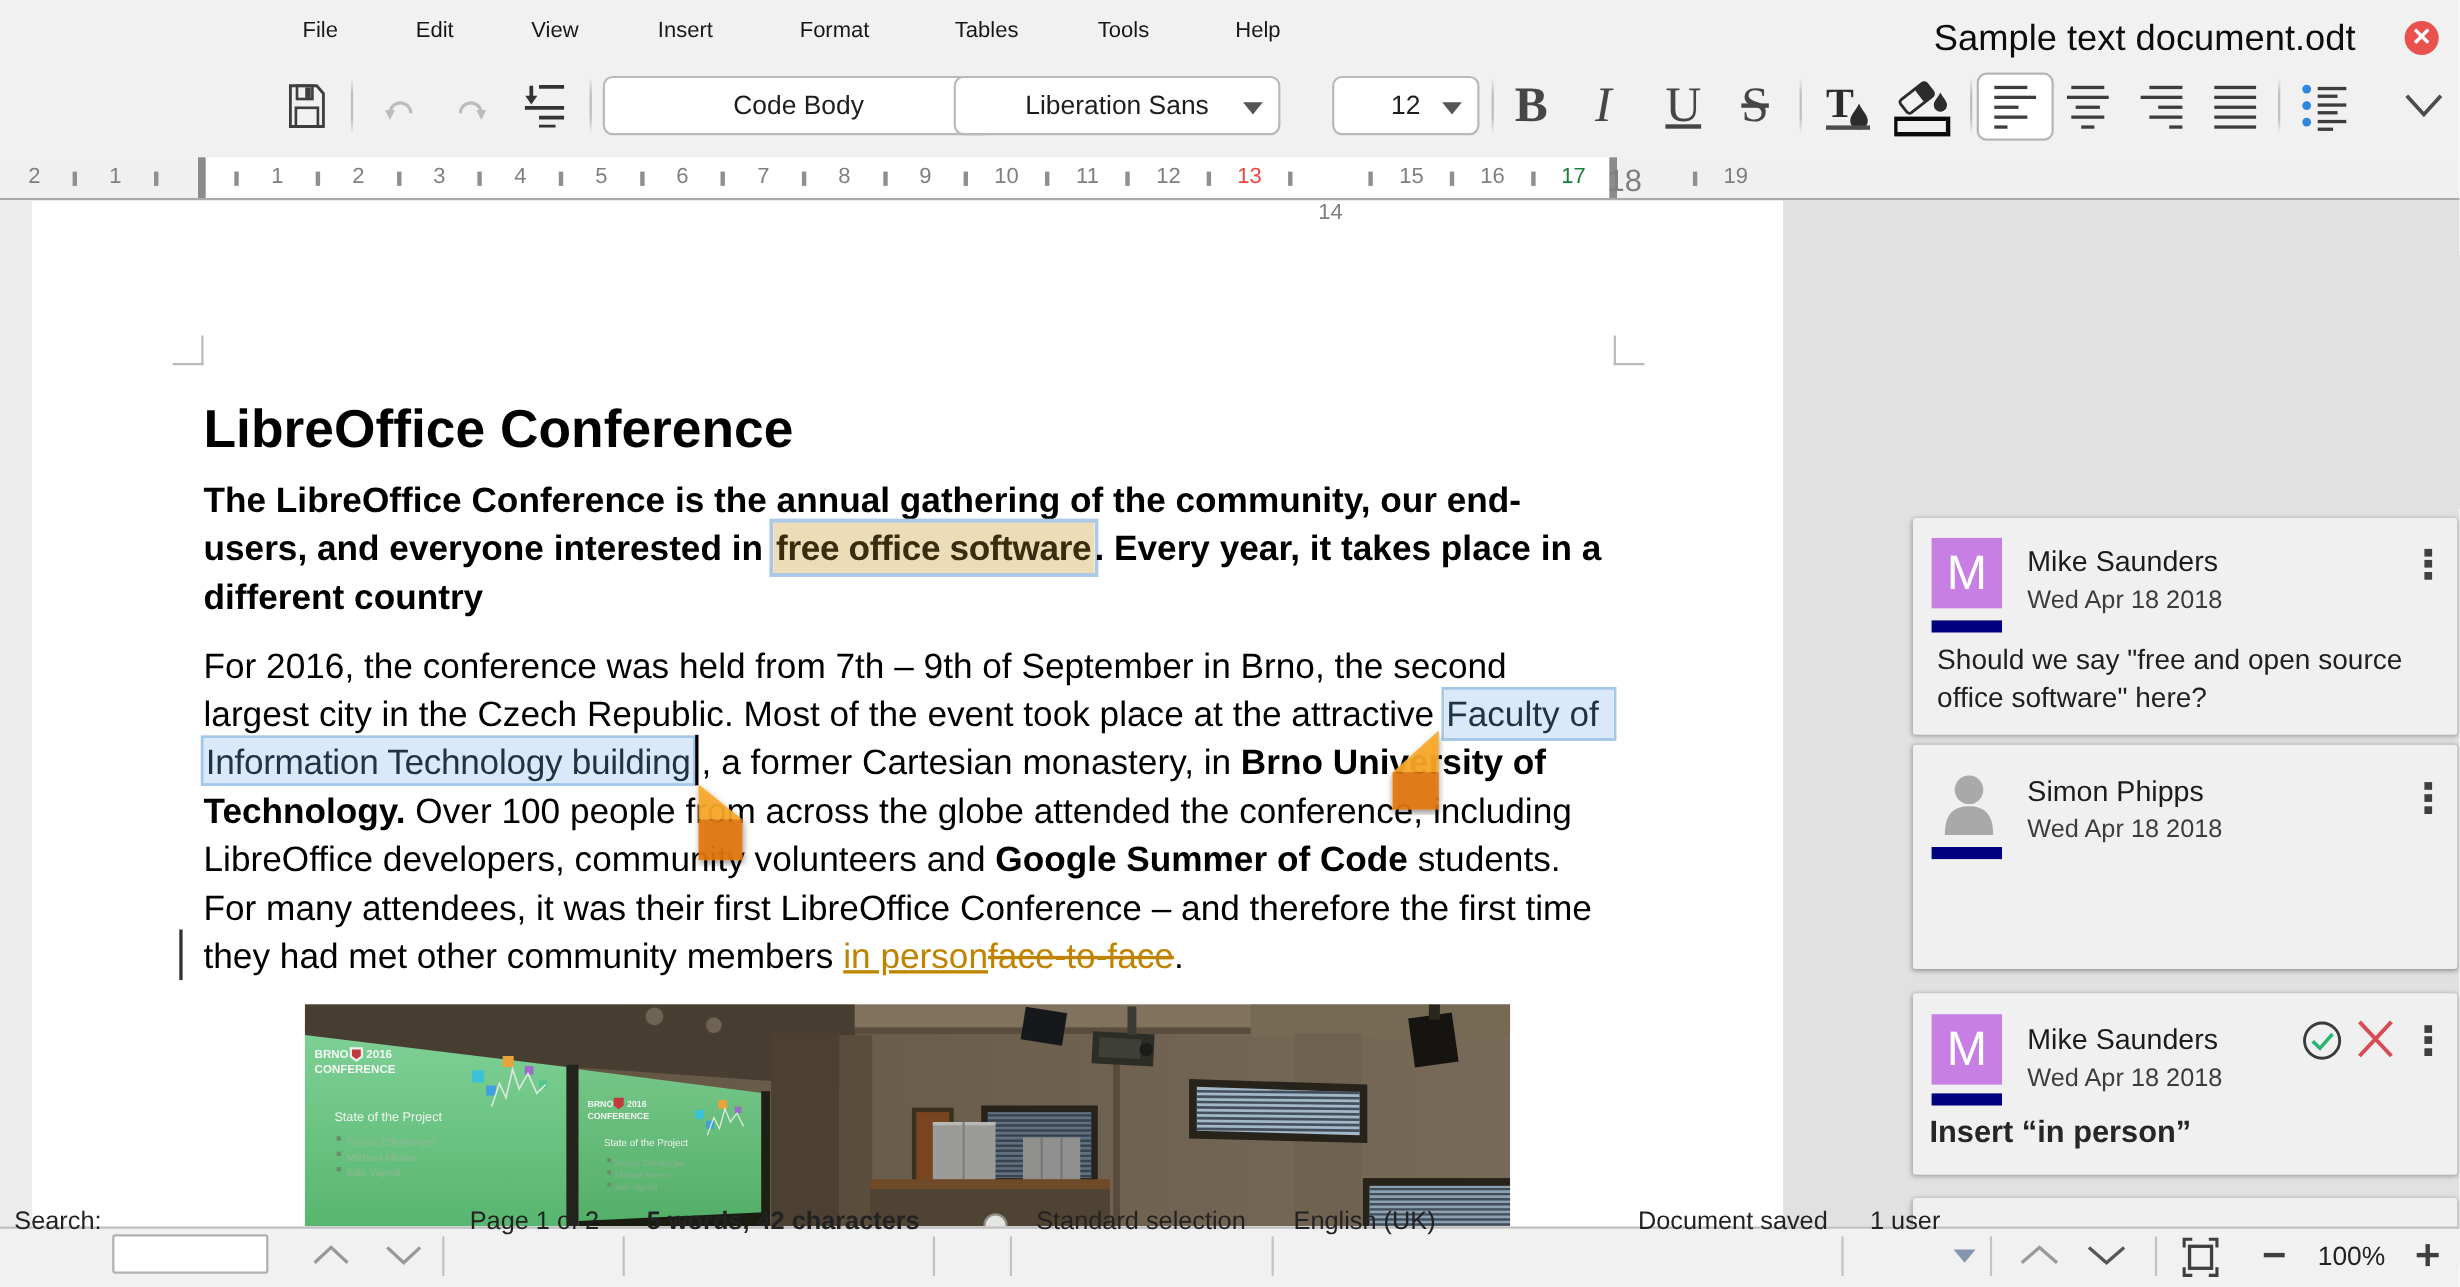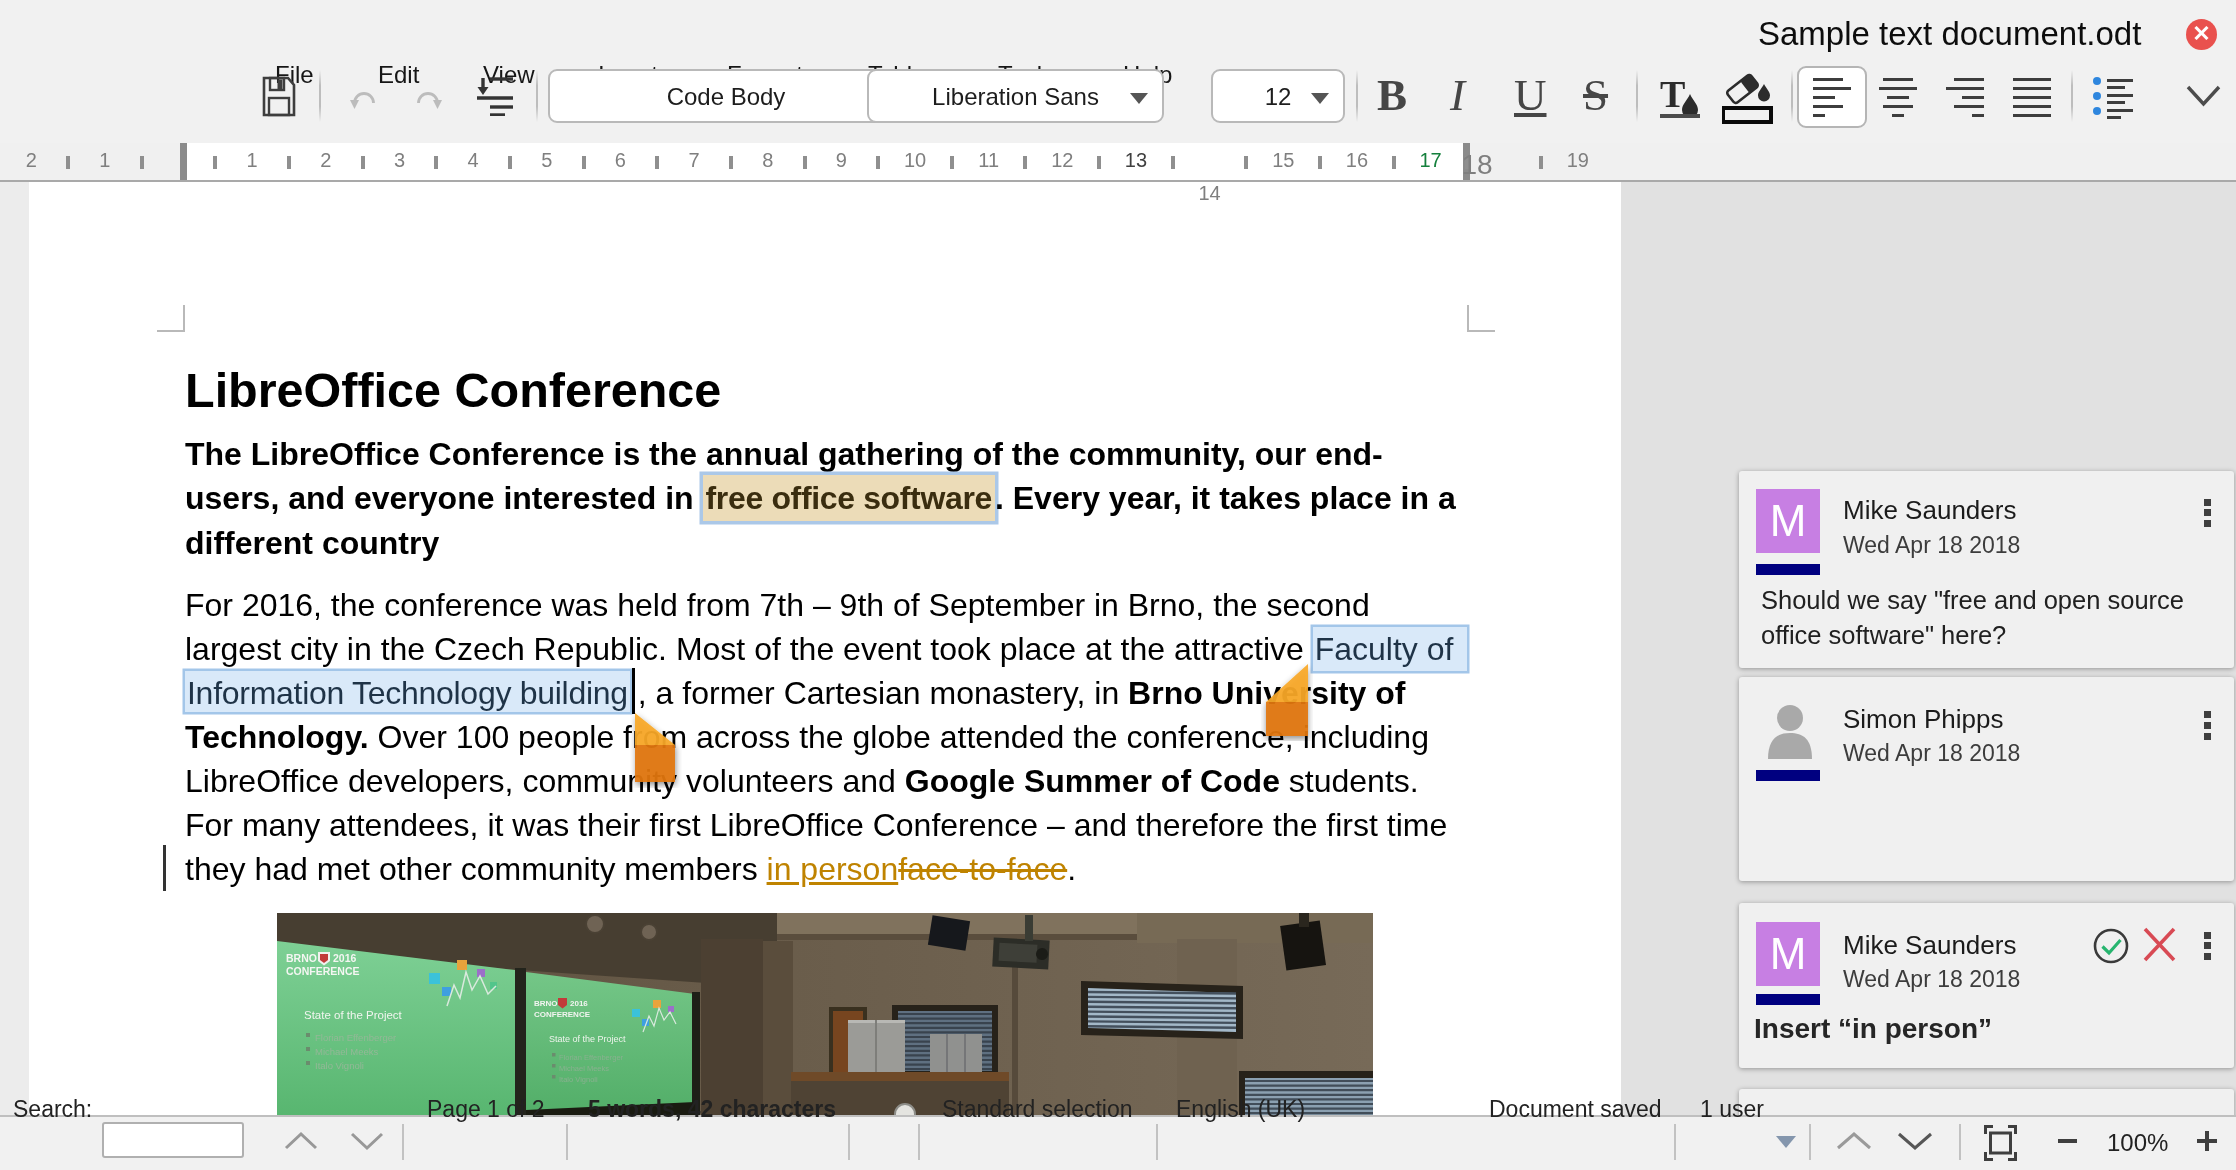--- a/index.html
+++ b/index.html
@@ -3,21 +3,21 @@
 <meta charset="utf-8">
 <style>
   * { margin:0; padding:0; box-sizing:border-box; }
   html,body { width:2236px; height:1170px; overflow:hidden; }
   body { font-family:"Liberation Sans", sans-serif; position:relative; background:#fff; }
   .abs { position:absolute; }
   .sep { position:absolute; width:2px; height:52px; top:70px; background:linear-gradient(to bottom,rgba(180,180,180,0),#bdbdbd 30%,#bdbdbd 70%,rgba(180,180,180,0)); }
   .combo { position:absolute; top:69px; height:54px; background:#fff; border:2px solid #b9b9b9; border-radius:9px; }
   .combo .lbl { position:absolute; width:100%; text-align:center; top:12px; font-size:24px; color:#1d1d1d; }
   .combo .arr { position:absolute; right:14px; top:22px; width:0; height:0; border-left:9px solid transparent; border-right:9px solid transparent; border-top:11px solid #555; }
-  .menu { position:absolute; top:17px; font-size:24px; color:#161616;margin-top:44px; }
+  .menu { position:absolute; top:17px; font-size:20px; color:#161616; }
   .alignicon div { position:absolute; background:#3d3d3d; height:3px; }
   .ssep { position:absolute; top:1124px; width:1.5px; height:36px; background:#c2c2c2; }
   .stext { position:absolute; top:1096px; font-size:23px; color:#222; }
   .card { position:absolute; left:1739px; width:495px; background:#f0f0f0; border-radius:3px; box-shadow:0 1px 5px rgba(0,0,0,0.35); }
   .cname { position:absolute; left:104px; font-size:26px; line-height:30px; color:#1b1b1b; }
   .cdate { position:absolute; left:104px; font-size:23px; line-height:26px; color:#3c3c3c; }
   .cbody { position:absolute; left:22px; font-size:25.5px; color:#202020; line-height:35.3px; }
   .dots i { position:absolute; width:6.5px; height:7px; background:#3f3f3f; left:0; }
 </style>
 </head>
@@ -443,21 +443,21 @@
 <div class="abs" style="left: 747.7px; top: 149px; width: 40px; text-align: center; font-size: 20px; color: rgb(127, 127, 127);">8</div>
 <div class="abs" style="left: 802.525px; top: 156px; width: 4px; height: 13px; background: rgb(143, 143, 143);"></div>
 <div class="abs" style="left: 821.35px; top: 149px; width: 40px; text-align: center; font-size: 20px; color: rgb(127, 127, 127);">9</div>
 <div class="abs" style="left: 876.175px; top: 156px; width: 4px; height: 13px; background: rgb(143, 143, 143);"></div>
 <div class="abs" style="left: 895px; top: 149px; width: 40px; text-align: center; font-size: 20px; color: rgb(127, 127, 127);">10</div>
 <div class="abs" style="left: 949.825px; top: 156px; width: 4px; height: 13px; background: rgb(143, 143, 143);"></div>
 <div class="abs" style="left: 968.65px; top: 149px; width: 40px; text-align: center; font-size: 20px; color: rgb(127, 127, 127);">11</div>
 <div class="abs" style="left: 1023.48px; top: 156px; width: 4px; height: 13px; background: rgb(143, 143, 143);"></div>
 <div class="abs" style="left: 1042.3px; top: 149px; width: 40px; text-align: center; font-size: 20px; color: rgb(127, 127, 127);">12</div>
 <div class="abs" style="left: 1097.13px; top: 156px; width: 4px; height: 13px; background: rgb(143, 143, 143);"></div>
-<div class="abs" style="left: 1115.95px; top: 149px; width: 40px; text-align: center; font-size: 20px; color: #404040;">13</div>
+<div class="abs" style="left: 1115.95px; top: 149px; width: 40px; text-align: center; font-size: 20px; color: #ef4444;">13</div>
 <div class="abs" style="left: 1170.78px; top: 156px; width: 4px; height: 13px; background: rgb(143, 143, 143);"></div>
 <div class="abs" style="left: 1189.6px; top: 149px; width: 40px; text-align: center; font-size: 20px; color: rgb(127, 127, 127); margin-top: 33px;">14</div>
 <div class="abs" style="left: 1244.43px; top: 156px; width: 4px; height: 13px; background: rgb(143, 143, 143);"></div>
 <div class="abs" style="left: 1263.25px; top: 149px; width: 40px; text-align: center; font-size: 20px; color: rgb(127, 127, 127);">15</div>
 <div class="abs" style="left: 1318.08px; top: 156px; width: 4px; height: 13px; background: rgb(143, 143, 143);"></div>
 <div class="abs" style="left: 1336.9px; top: 149px; width: 40px; text-align: center; font-size: 20px; color: rgb(127, 127, 127);">16</div>
 <div class="abs" style="left: 1391.73px; top: 156px; width: 4px; height: 13px; background: rgb(143, 143, 143);"></div>
 <div class="abs" style="left: 1410.55px; top: 149px; width: 40px; text-align: center; font-size: 20px; color: #15803d;">17</div>
 <div class="abs" style="left: 1465.38px; top: 156px; width: 4px; height: 13px; background: rgb(143, 143, 143);"></div>
 <div class="abs" style="left: 1457px; top: 149px; width: 40px; text-align: center; font-size: 28px; color: rgb(127, 127, 127);">18</div>

